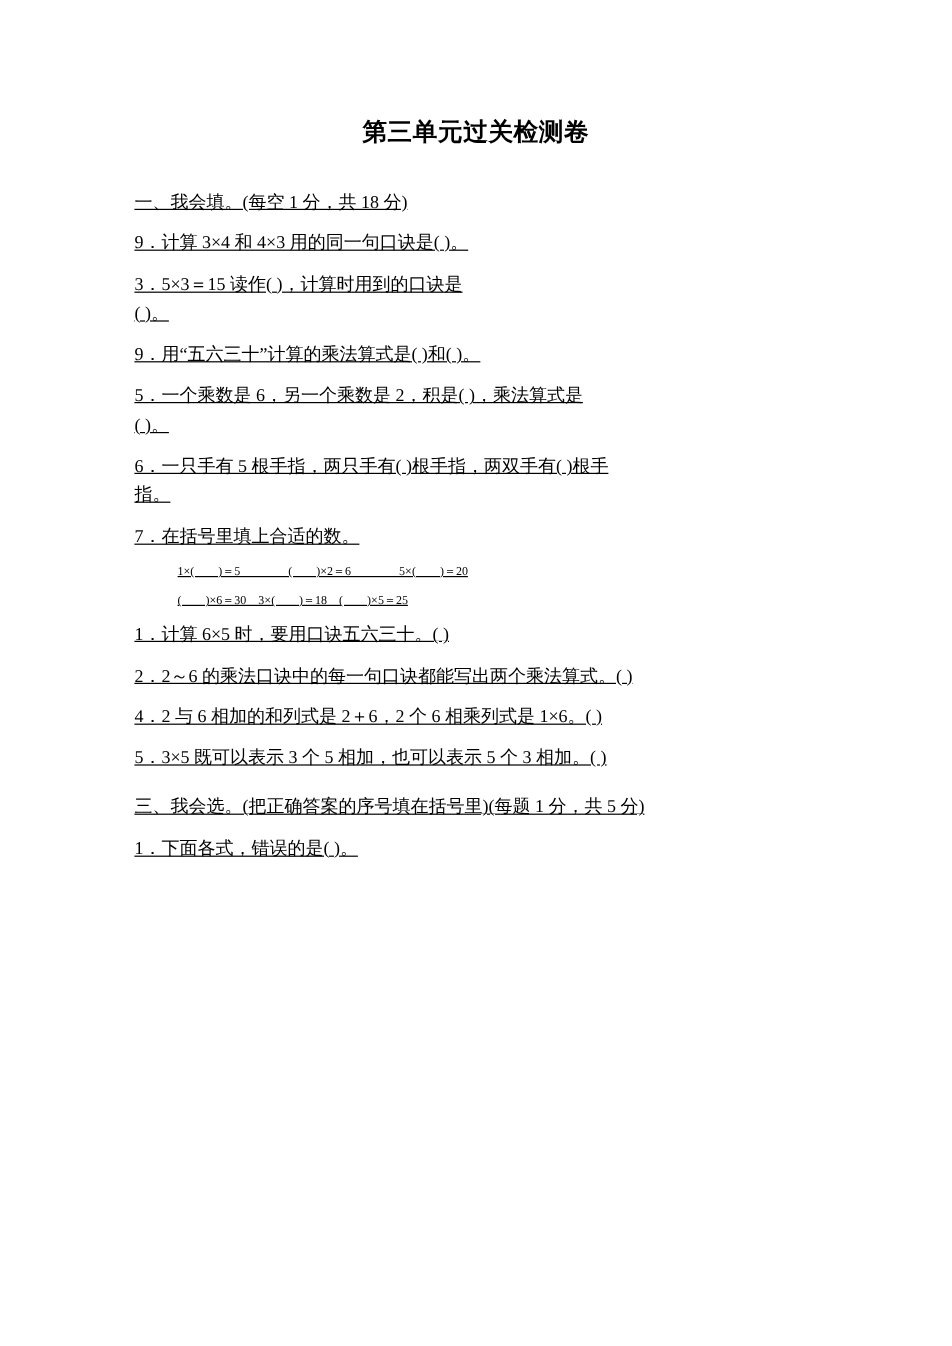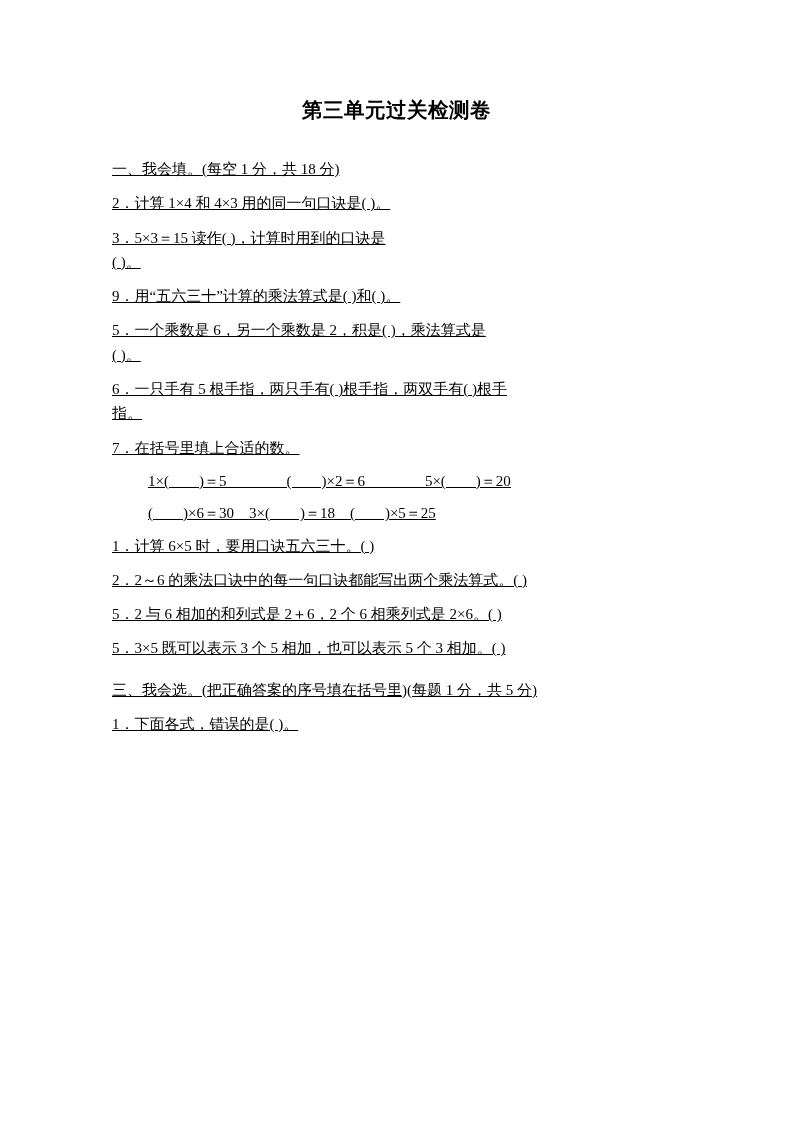--- a/index.html
+++ b/index.html
@@ -41,40 +41,40 @@
   .q {
     font-size: 15px;
     line-height: 1.62;
     margin: 0 0 10px 0;
     text-align: justify;
   }
   .q .line2 {
     display: block;
   }
   .sub-row {
-    font-size: 15px;
+    font-size: 10px;
     line-height: 1.62;
     margin: 0 0 8px 0;
     margin-left: 36px;
     white-space: pre;
   }
   .tight { margin-bottom: 9px; }
 </style>
 </head>
 <body>
 
 <div class="page">
 
   <h1 class="doc-title">第三单元过关检测卷</h1>
 
   <div class="section">
     <div class="section-head">一、我会填。(每空 1 分，共 18 分)</div>
 
 
-    <p class="q">2．计算 1×4 和 4×3 用的同一句口诀是(                    )。</p>
+    <p class="q">9．计算 3×4 和 4×3 用的同一句口诀是(                    )。</p>
 
     <div class="q">
       <span>3．5×3＝15 读作(                        )，计算时用到的口诀是</span>
       <span class="line2">(                )。</span>
     </div>
 
     <p class="q">9．用“五六三十”计算的乘法算式是(                )和(                    )。</p>
 
     <div class="q">
       <span>5．一个乘数是 6，另一个乘数是 2，积是(            )，乘法算式是</span>
@@ -88,21 +88,21 @@
 
     <p class="q tight">7．在括号里填上合适的数。</p>
     <div class="sub-row">1×(        )＝5                (        )×2＝6                5×(        )＝20</div>
     <div class="sub-row">(        )×6＝30    3×(        )＝18    (        )×5＝25</div>
   </div>
 
   <div class="section">
 
     <p class="q">1．计算 6×5 时，要用口诀五六三十。(        )</p>
     <p class="q">2．2～6 的乘法口诀中的每一句口诀都能写出两个乘法算式。(        )</p>
-    <p class="q">5．2 与 6 相加的和列式是 2＋6，2 个 6 相乘列式是 2×6。(        )</p>
+    <p class="q">4．2 与 6 相加的和列式是 2＋6，2 个 6 相乘列式是 1×6。(        )</p>
     <p class="q">5．3×5 既可以表示 3 个 5 相加，也可以表示 5 个 3 相加。(        )</p>
   </div>
 
   <div class="section">
     <div class="section-head">三、我会选。(把正确答案的序号填在括号里)(每题 1 分，共 5 分)</div>
 
     <p class="q">1．下面各式，错误的是(        )。</p>
   </div>
 
 </div>

